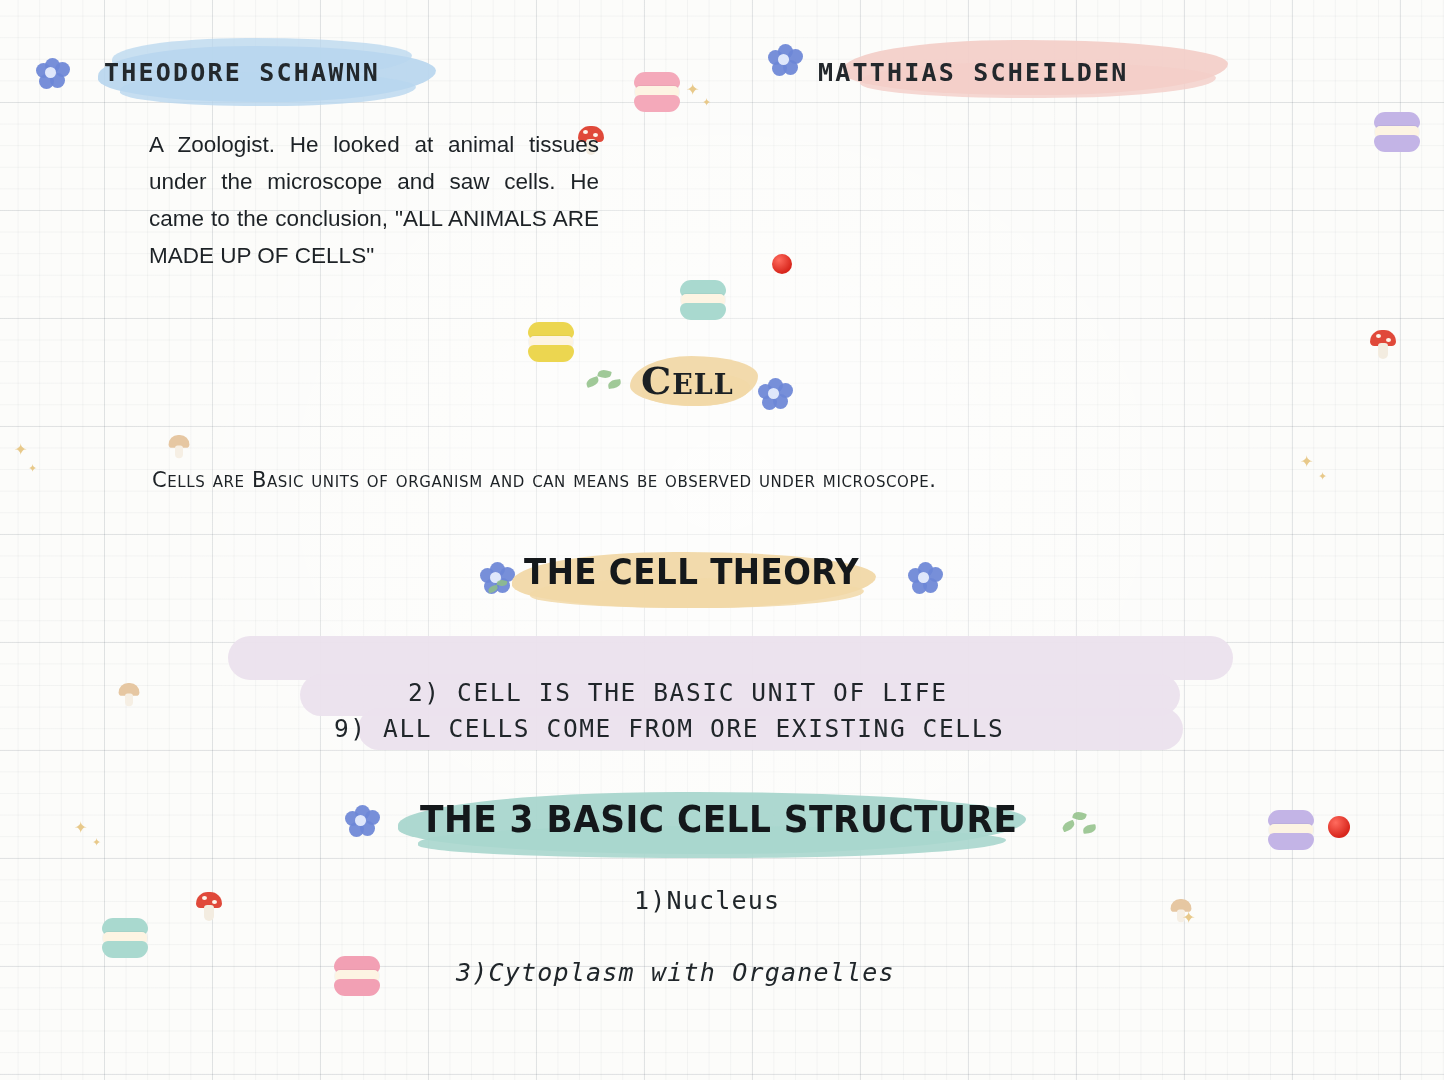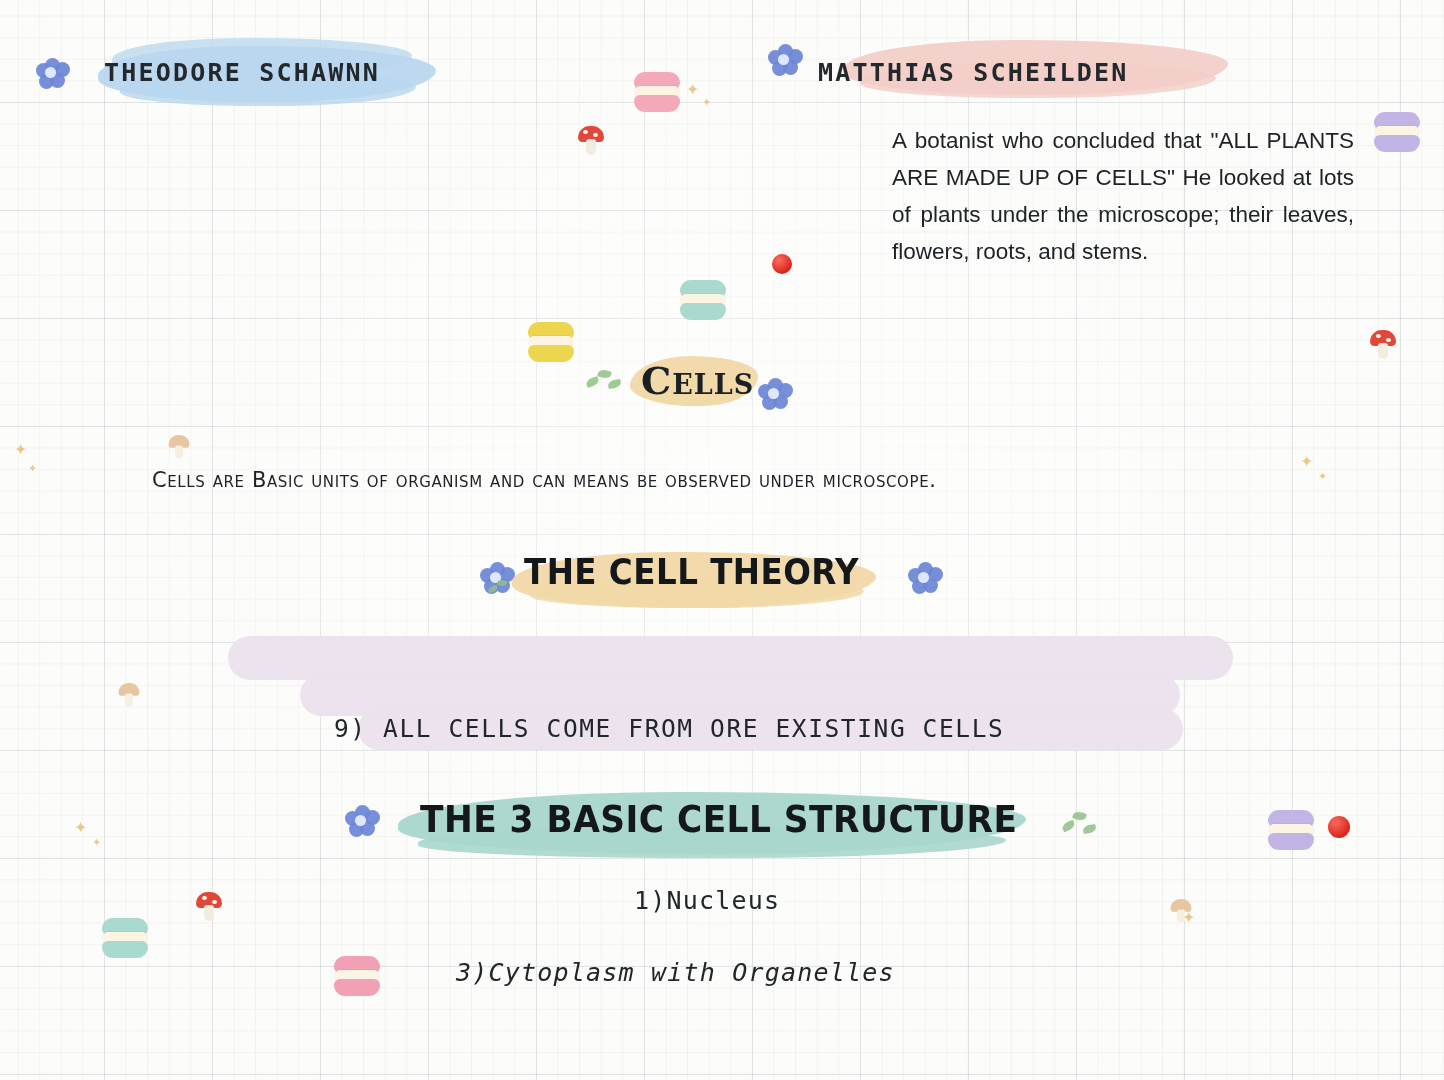--- a/index.html
+++ b/index.html
@@ -366,29 +366,30 @@
     <div class="spark" style="left:14px; top:440px;">✦</div>
     <div class="spark sm" style="left:28px; top:462px;">✦</div>
     <div class="spark" style="left:74px; top:818px;">✦</div>
     <div class="spark sm" style="left:92px; top:836px;">✦</div>
     <div class="spark" style="left:1182px; top:908px;">✦</div>
   </div>
 
   <div class="layer" id="text-layer">
 
     <div class="name-heading" style="left:104px; top:58px;">THEODORE SCHAWNN</div>
+    <div class="body-par" style="left:149px; top:126px; width:450px;">A Zoologist. He looked at animal tissues under the microscope and saw cells. He came to the conclusion, "ALL ANIMALS ARE MADE UP OF CELLS"</div>
 
     <div class="name-heading" style="left:818px; top:58px;">MATTHIAS SCHEILDEN</div>
-    <div class="body-par" style="left:892px; top:122px; width:462px;">A botanist who concluded that "ALL PLANTS ARE MADE UP OF CELLS" He looked at lots of plants under the microscope; their leaves, flowers, roots, and stems.</div>
-
-    <div class="cell-title" style="left:641px; top:358px;">Cells</div>
+
+    <div class="cell-title" style="left:641px; top:358px;">Cell</div>
     <div class="smallcaps-line" style="left:152px; top:468px;">Cells are Basic units of organism and can means be observed under microscope.</div>
 
     <div class="section-title" style="left:524px; top:552px;">THE CELL THEORY</div>
 
+    <div class="mono-line" style="left:408px; top:678px;">2) CELL IS THE BASIC UNIT OF LIFE</div>
     <div class="mono-line" style="left:334px; top:714px;">9) ALL CELLS COME FROM ORE EXISTING CELLS</div>
 
     <div class="section-title big" style="left:420px; top:798px;">THE 3 BASIC CELL STRUCTURE</div>
 
     <div class="mono-list" style="left:634px; top:886px;">1)Nucleus</div>
     <div class="mono-list" style="left:456px; top:958px;font-style:italic;">3)Cytoplasm with Organelles</div>
   </div>
 </div>
 
 </body></html>

